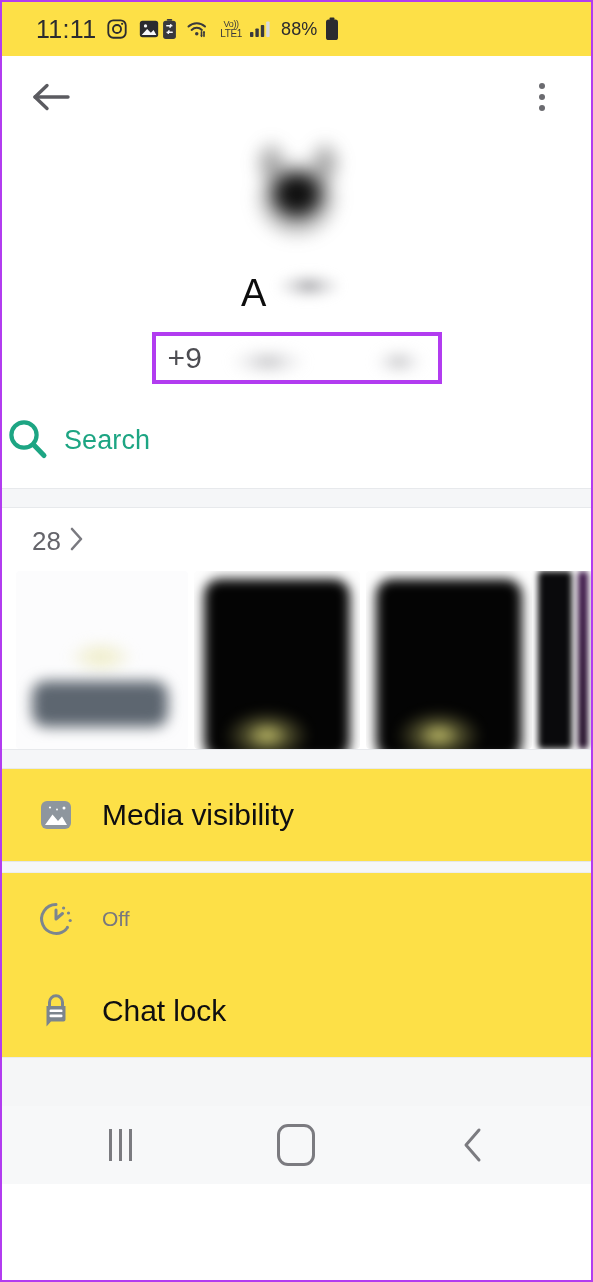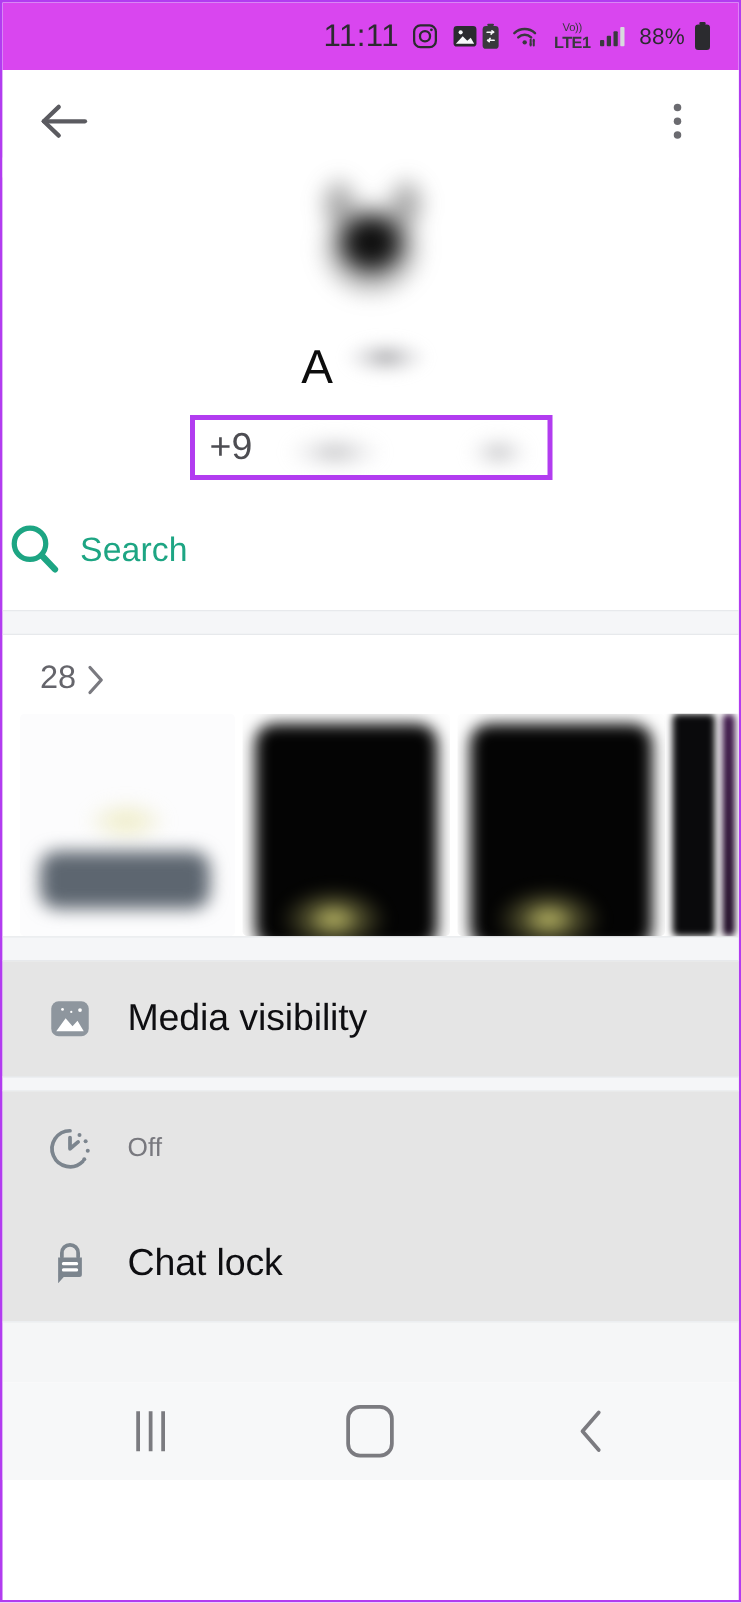--- a/index.html
+++ b/index.html
@@ -18,24 +18,24 @@
     height: 1282px;
     box-sizing: border-box;
     border: 2px solid #b23cf0;
     background: #ffffff;
     overflow: hidden;
   }
 
   
   .status-bar {
     height: 54px;
-    background: #d946ef;
-    display: flex;
-    align-items: center;
-    justify-content: flex-end;
+    background: #fde047;
+    display: flex;
+    align-items: center;
+    justify-content: flex-start;
     padding: 0 22px 0 34px;
     box-sizing: border-box;
   }
   .status-left {
     display: flex;
     align-items: center;
     gap: 10px;
   }
   .status-clock {
     font-size: 25px;
@@ -59,21 +59,21 @@
     justify-content: center;
   }
   .volte-stack {
     display: flex;
     flex-direction: column;
     align-items: center;
     line-height: 1;
     color: #39393d;
   }
   .volte-top { font-size: 9px; letter-spacing: -0.3px; }
-  .volte-bot { font-size: 13px; font-weight: bold; letter-spacing: -0.4px; }
+  .volte-bot { font-size: 10px; font-weight: normal; letter-spacing: -0.4px; }
 
   
   .appbar {
     position: relative;
     height: 86px;
     background: #ffffff;
   }
   .appbar-back {
     position: absolute;
     left: 26px;
@@ -224,21 +224,21 @@
     justify-content: space-between;
     padding: 18px 28px 14px 30px;
   }
   .media-title {
     font-size: 26px;
     color: #65656b;
     letter-spacing: 0.1px;
   }
   .media-right {
     display: flex;
-    align-items: flex-end;
+    align-items: flex-start;
     gap: 8px;
   }
   .media-count {
     font-size: 26px;
     color: #65656b;
   }
 
   .media-strip {
     display: flex;
     gap: 6px;
@@ -308,21 +308,21 @@
     background: #0a0a0c;
     filter: blur(3px);
   }
   .thumb-purple {
     width: 10px;
     background: linear-gradient(180deg, #3a1246 0%, #1a0620 100%);
     filter: blur(3px);
   }
 
   
-  .settings { background: #e5e5e5; }
+  .settings { background: #fde047; }
   .row {
     display: flex;
     align-items: center;
     gap: 26px;
     padding: 26px 30px 26px 34px;
     min-height: 58px;
     box-sizing: border-box;
   }
   .row-icon {
     flex: 0 0 auto;

